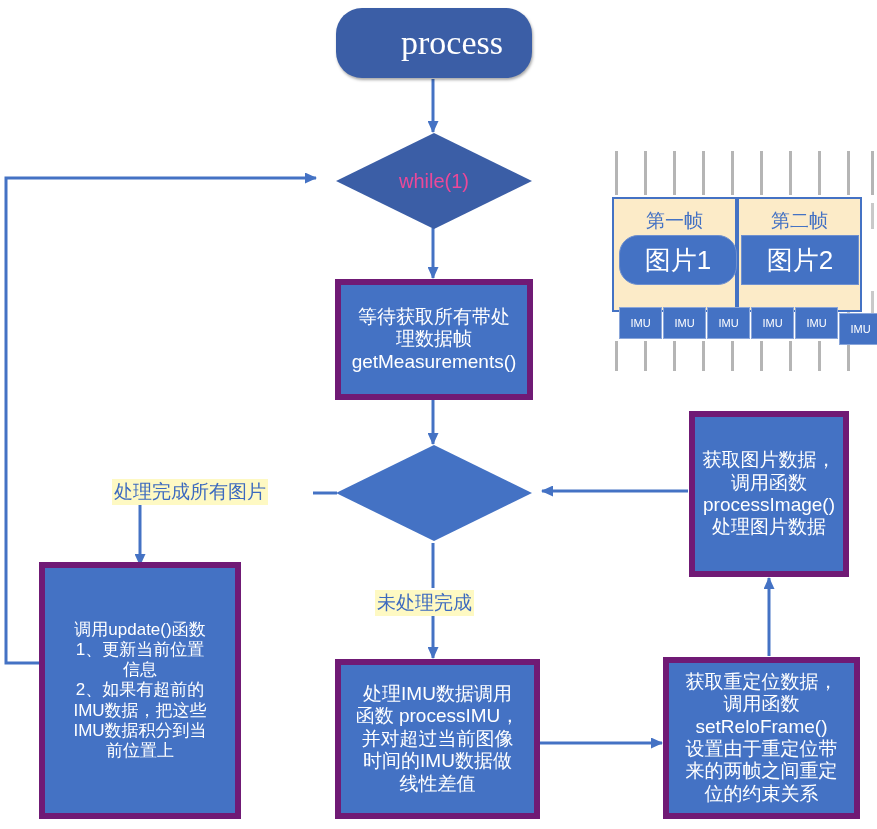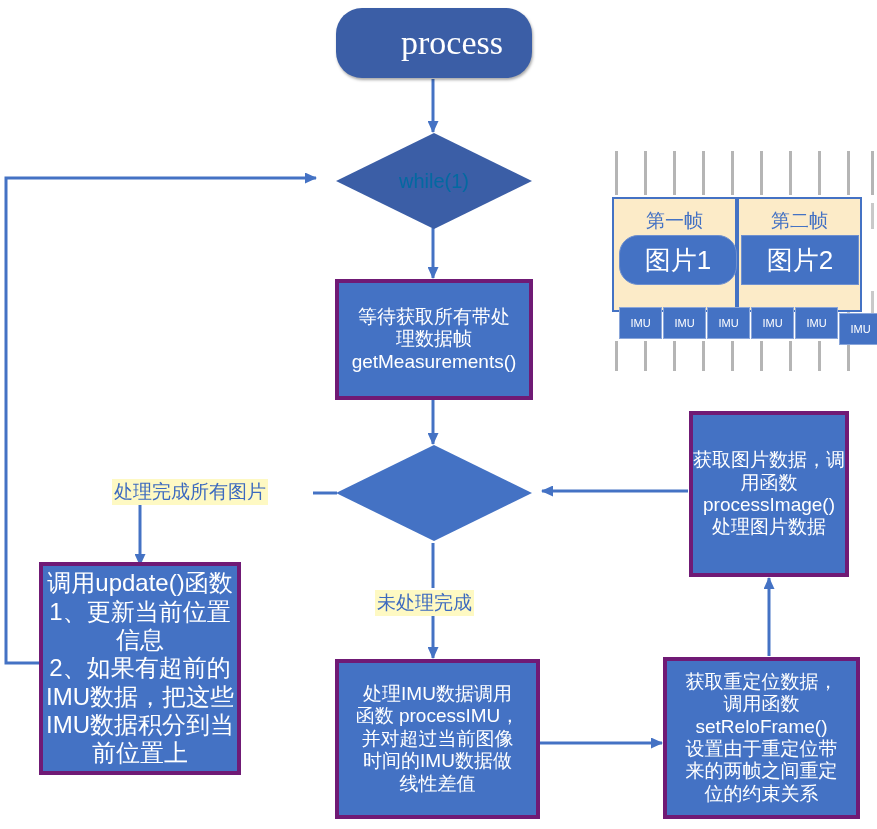--- a/index.html
+++ b/index.html
@@ -43,31 +43,31 @@
     background: #3B5EA6;
     border-radius: 26px;
     font-family: "Liberation Serif", "DejaVu Serif", serif;
     font-size: 34px;
     box-shadow: 1px 2px 3px rgba(0,0,0,0.35);
     padding-left: 36px;
   }
 
   .process-box {
     background: #4472C4;
-    border: 4px solid #701a75;
+    border: 6px solid #701a75;
     font-size: 19px;
   }
 
   .decision {
     background: transparent;
   }
   .decision .dlabel {
     position: relative;
     z-index: 2;
-    color: #0369a1;
+    color: #ec4899;
     font-size: 20px;
     line-height: 1.2;
     white-space: pre-line;
   }
   .decision .dshape {
     position: absolute;
     left: 0; top: 0;
     width: 100%;
     height: 100%;
     z-index: 1;
@@ -182,21 +182,21 @@
 理数据帧
 getMeasurements()</span>
   </div>
 
   <div class="node decision" style="left:336px; top:445px; width:196px; height:96px;">
     <svg class="dshape" viewBox="0 0 196 96" preserveAspectRatio="none">
       <polygon points="98,0 196,48 98,96 0,48" fill="#4472C4"></polygon>
     </svg>
   </div>
 
-  <div class="node process-box" style="left:39px; top:562px; width:202px; height:213px; font-size:24px;">
+  <div class="node process-box" style="left:39px; top:562px; width:202px; height:257px; font-size:17px;">
     <span>调用update()函数
 1、更新当前位置
 信息
 2、如果有超前的
 IMU数据，把这些
 IMU数据积分到当
 前位置上</span>
   </div>
 
   <div class="node process-box" style="left:663px; top:657px; width:197px; height:162px;">

